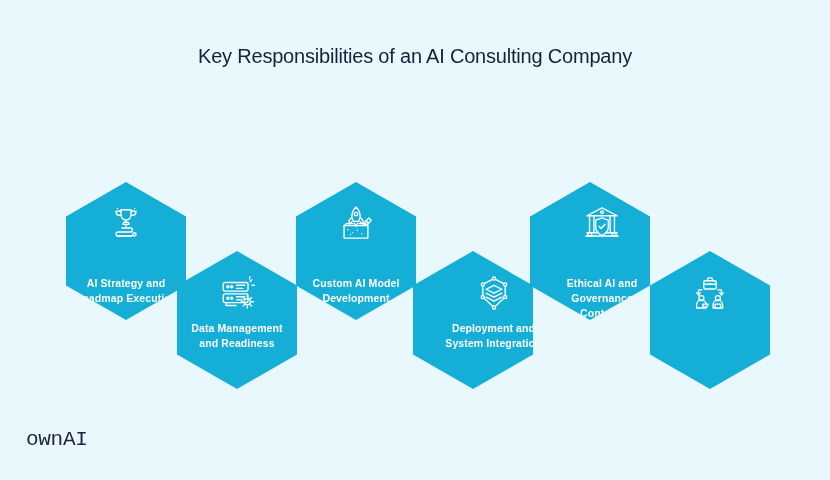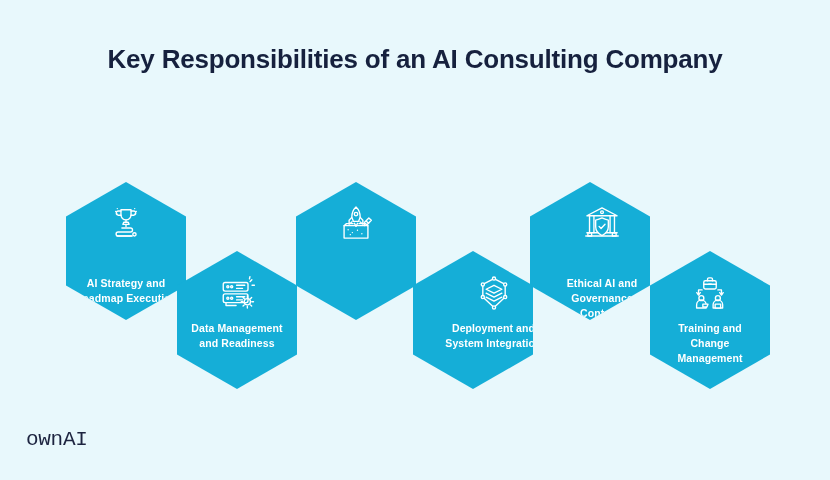--- a/index.html
+++ b/index.html
@@ -23,22 +23,22 @@
     background: #e8f8fc;
   }
 
   
   #page-title {
     position: absolute;
     top: 44px;
     left: 0;
     width: 830px;
     text-align: center;
-    font-size: 26px;
-    font-weight: bold;
+    font-size: 20px;
+    font-weight: normal;
     color: #16213e;
     letter-spacing: -0.2px;
     line-height: 1.2;
   }
 
   
   #hex-diagram {
     position: absolute;
     left: 0;
     top: 170px;
@@ -150,20 +150,21 @@
           <path d="M19.4 16.8l-2.9 3.1v4.3l3.2-2.6"></path>
           <path d="M28.6 16.8l2.9 3.1v4.3l-3.2-2.6"></path>
           <path d="M22.3 23.2l1.7 3.4 1.7-3.4"></path>
           <path d="M11 25.8h26v13.6H11z"></path>
           <path d="M11 25.8l2.6-2.2h7.2M37 25.8l-2.6-2.2h-7.2"></path>
           <path d="M15.4 30.3h.01M20 33.4h.01M25.6 30.8h.01M30.4 34.6h.01M17.8 35.6h.01"></path>
           <path d="M33.4 22.2l4.6-4.8 2.7 2.6-4.6 4.8-3.1 1 .4-3.6z"></path>
           <path d="M35.6 21.3l2.1 2"></path>
         </svg>
       </span>
+      <span class="hex-label">Custom AI Model Development</span>
     </div>
 
     <div class="hex down" style="left:413px;padding-left:41px;">
       <span class="hex-icon">
         <svg viewBox="0 0 48 48" fill="none" stroke="#ffffff" stroke-width="1.5" stroke-linecap="round" stroke-linejoin="round">
           <path d="M24 8.2l12.2 6.4v13.8L24 39.8 11.8 28.4V14.6z"></path>
           <path d="M24 15.6l8.6 4.3-8.6 4.3-8.6-4.3z"></path>
           <path d="M15.4 24.2l8.6 4.3 8.6-4.3"></path>
           <path d="M15.4 28.6l8.6 4.3 8.6-4.3"></path>
           <circle cx="24" cy="8.2" r="1.7" fill="#15aed7"></circle>
@@ -205,20 +206,19 @@
           <path d="M32.6 20.6h3.9v5.2"></path>
           <path d="M34.6 23.6l1.9 2.6 1.9-2.6"></path>
           <circle cx="14.6" cy="29.6" r="2.7"></circle>
           <path d="M9.4 40.4v-3.5a5.2 5.2 0 0 1 10.4 0v3.5z"></path>
           <path d="M16.2 36.2h5.6l-1.2 3.1h-4.4z" fill="#15aed7"></path>
           <circle cx="32.6" cy="29.6" r="2.7"></circle>
           <path d="M27.4 40.4v-3.5a5.2 5.2 0 0 1 10.4 0v3.5z"></path>
           <path d="M29.6 36.2h6v4.2h-6z" fill="#15aed7"></path>
         </svg>
       </span>
-      <span class="hex-label">Training and Change Management</span>
     </div>
 
   </div>
 
   <div id="logo">ownAI</div>
 
 </div>
 
 </body></html>

